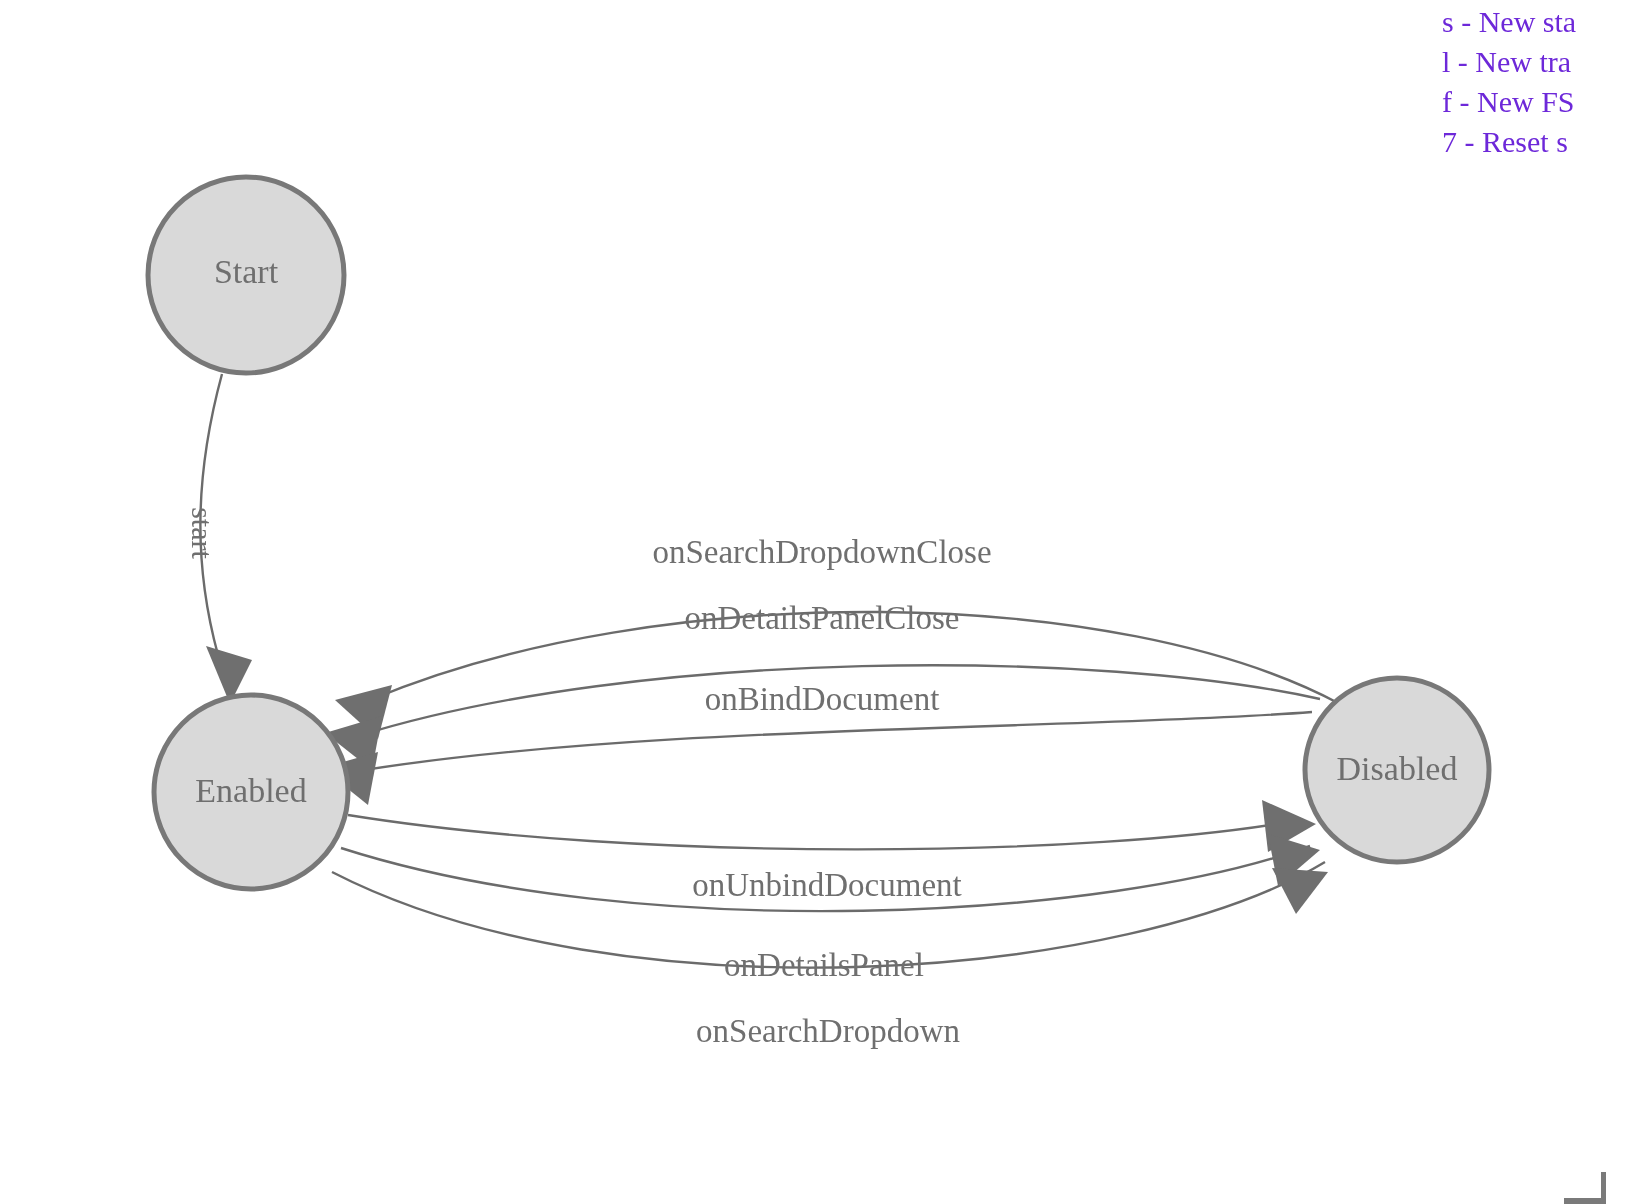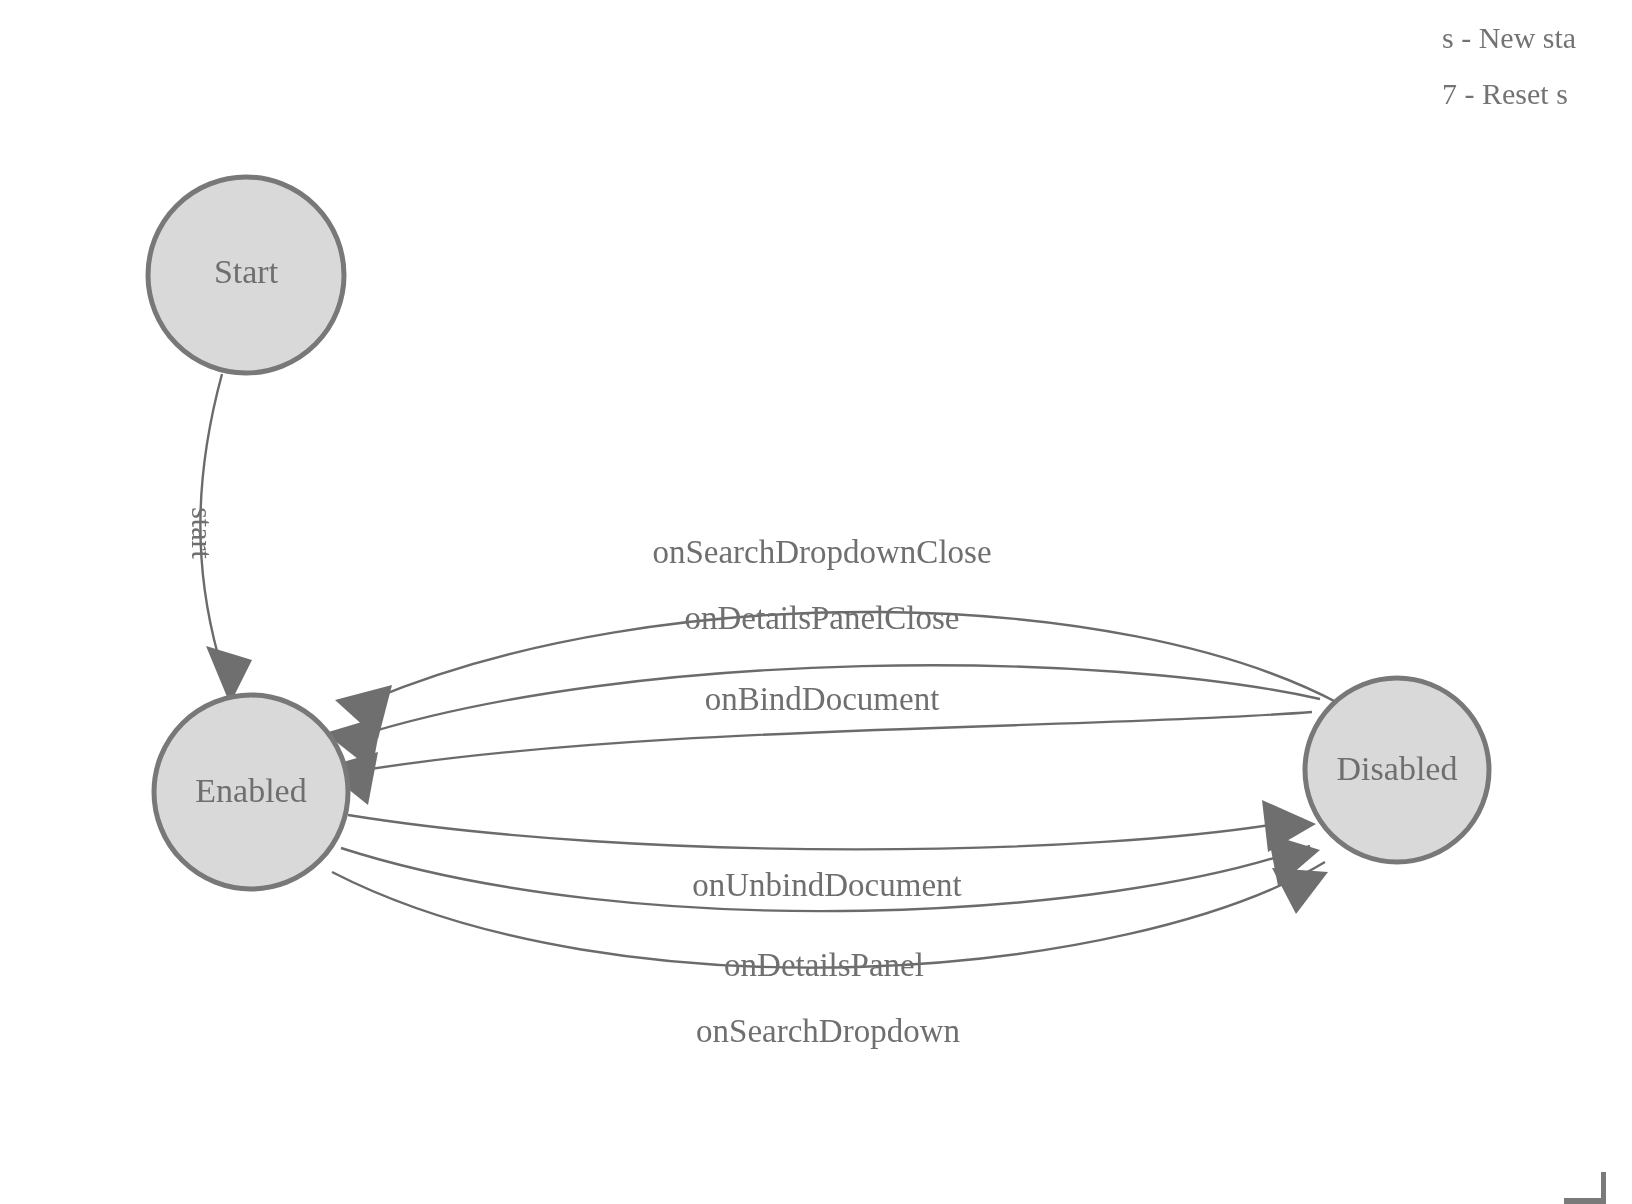--- a/index.html
+++ b/index.html
@@ -67,24 +67,23 @@
     top: 0;
     width: 200px;
     overflow: hidden;
     padding-top: 2px;
     pointer-events: none;
   }
   .legend-line {
     font-family: "Liberation Serif", "DejaVu Serif", serif;
     font-size: 30px;
     line-height: 40px;
-    color: #737373;
+    color: #6d28d9;
     white-space: nowrap;
     padding-left: 10px;
-    margin-top: 16px;
   }
   #corner-frame {
     position: absolute;
     left: 1601px;
     top: 1172px;
     width: 31px;
     height: 32px;
     border-left: 5px solid #7a7a7a;
     border-top: 0;
     border-right: 0;
@@ -167,19 +166,21 @@
     <text class="edge-label" x="827" y="896">onUnbindDocument</text>
 
     <text class="edge-label" x="824" y="976">onDetailsPanel</text>
 
     <text class="edge-label" x="828" y="1042">onSearchDropdown</text>
 
   </svg>
 
   <div id="legend">
     <div class="legend-line">s - New sta</div>
+    <div class="legend-line">l - New tra</div>
+    <div class="legend-line">f - New FS</div>
     <div class="legend-line">7 - Reset s</div>
   </div>
 
   <div id="corner-frame"></div>
   <div id="corner-frame-bottom"></div>
 
 </div>
 
 </body></html>

